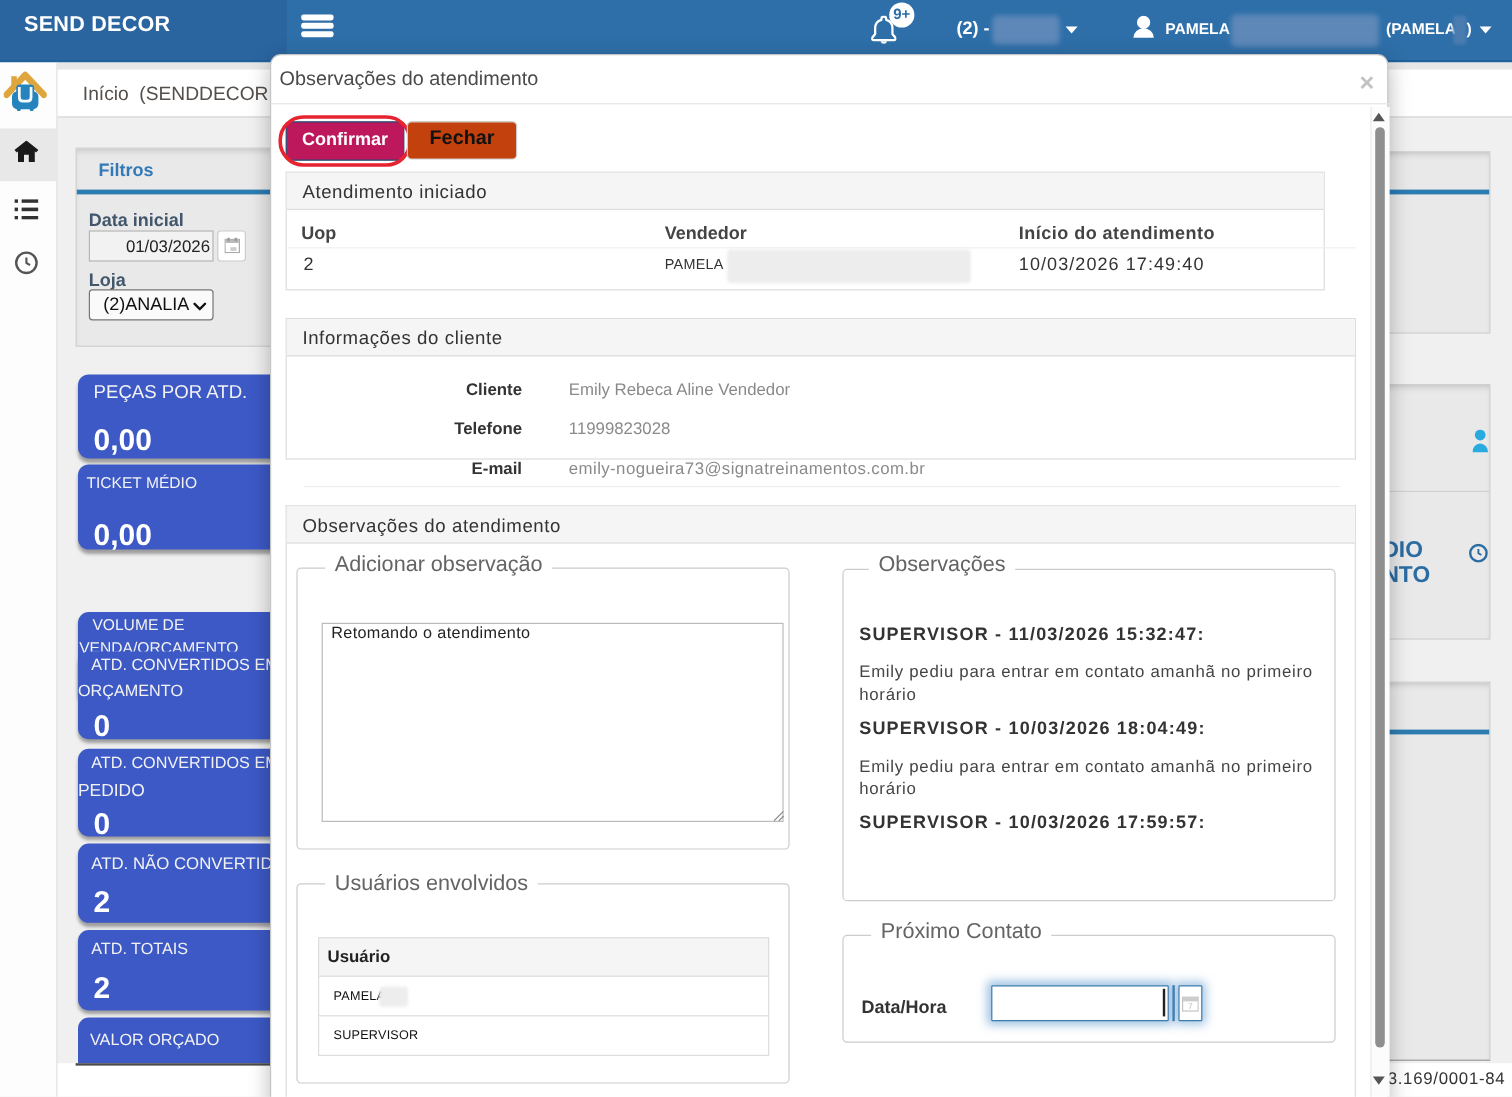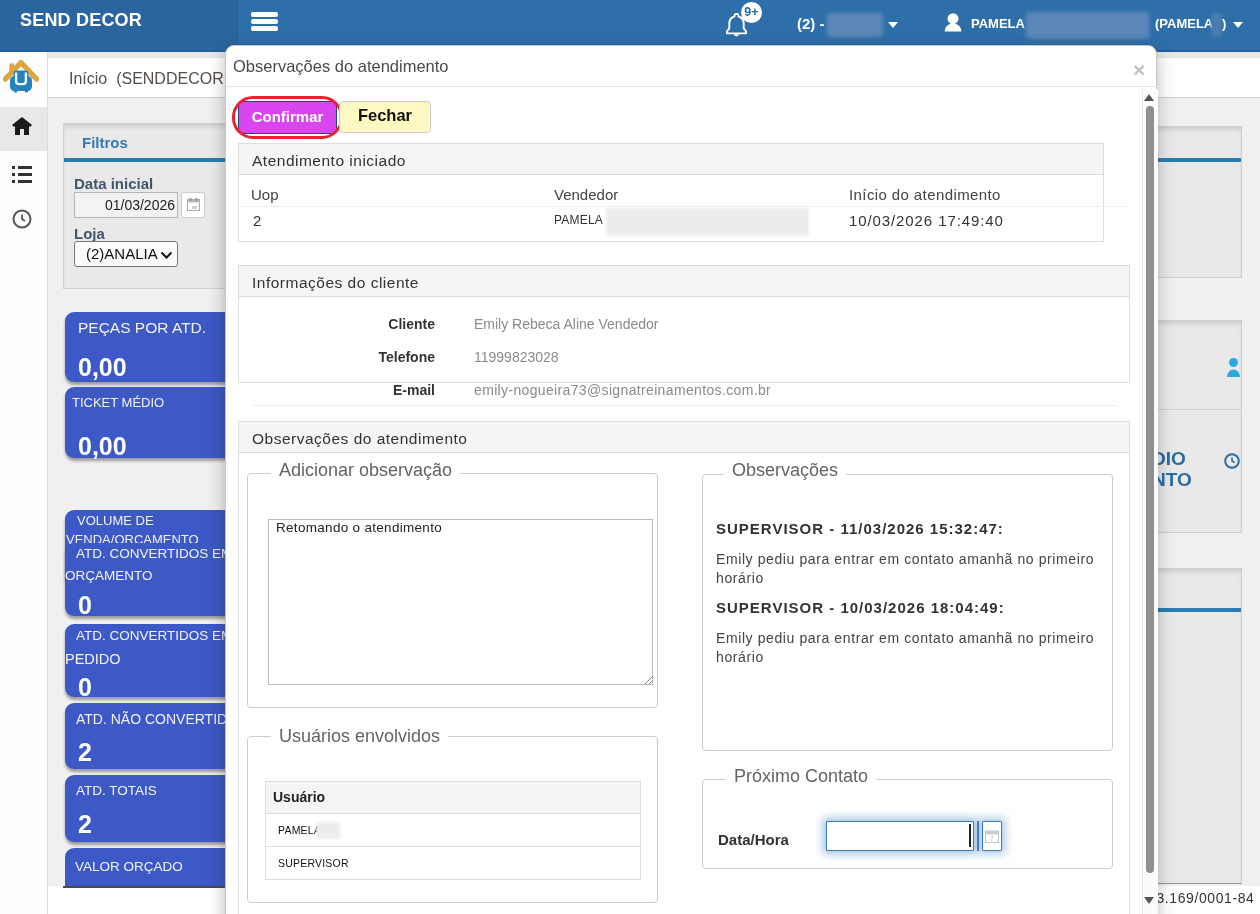--- a/index.html
+++ b/index.html
@@ -51,31 +51,31 @@
   .tile { left:65px; width:265px; background:#3c59c6; border-radius:9px; box-shadow:0 3px 3px rgba(0,0,0,0.35); color:#fff; }
   .tile .t1 { position:absolute; color:#f2f2f2; white-space:nowrap; }
   .tile .v { position:absolute; font-size:25px; font-weight:bold; }
   #footer-band { left:48px; top:886px; width:1212px; height:28px; background:#fff; }
 
   
   #modal { left:225px; top:45px; width:932px; height:935px; background:#fff; border-radius:9px; border:1px solid #c5c5c5; box-shadow:0 5px 18px rgba(0,0,0,0.28); }
   #m-title { left:7px; top:11px; font-size:16.5px; color:#4a4a4a; }
   #m-close { left:907px; top:12px; font-size:21px; color:#c2c2c2; font-weight:bold; }
   #m-divider { left:0px; top:40px; width:932px; height:1px; background:#e5e5e5; }
-  #btn-confirmar { left:12px; top:55px; width:99px; height:33px; background:#d946ef; border:1px solid #204d74; border-radius:4px; color:#fff; font-size:15px; font-weight:bold; text-align:center; line-height:29px; }
+  #btn-confirmar { left:12px; top:55px; width:99px; height:33px; background:#be185d; border:1px solid #204d74; border-radius:4px; color:#fff; font-size:15px; font-weight:bold; text-align:center; line-height:29px; }
   #red-oval { left:6px; top:50px; width:111px; height:43px; border:3.5px solid #e82330; border-radius:21px; }
-  #btn-fechar { left:113px; top:55px; width:92px; height:32px; background:#fef9c3; border:1px solid #ccc; border-radius:4px; color:#111; font-size:16.5px; font-weight:bold; text-align:center; line-height:27px; }
+  #btn-fechar { left:113px; top:55px; width:92px; height:32px; background:#c2410c; border:1px solid #ccc; border-radius:4px; color:#111; font-size:16.5px; font-weight:bold; text-align:center; line-height:27px; }
 
   .mpanel { border:1px solid #ddd; background:#fff; }
   .mpanel-h { position:absolute; left:0; top:0; width:100%; height:31px; background:#f5f5f5; border-bottom:1px solid #ddd; color:#333; font-size:15.5px; letter-spacing:0.5px; padding:8px 0 0 13px; }
   #mp1 { left:12px; top:97px; width:866px; height:99px; }
   #mp2 { left:12px; top:219px; width:892px; height:118px; }
   #mp3 { left:12px; top:375px; width:892px; height:560px; }
 
-  .thead { position:absolute; font-size:15px; font-weight:normal; color:#444;text-align:right; }
+  .thead { position:absolute; font-size:15px; font-weight:bold; color:#444;text-align:right; }
   .tval { position:absolute; font-size:15px; color:#333; }
   .redact-g { position:absolute; background:#ededed; border-radius:3px; filter:blur(1.5px); }
 
   .ilabel { position:absolute; font-size:14px; font-weight:bold; color:#333; text-align:right; width:100px; }
   .ival { position:absolute; font-size:14px; color:#8a8a8a; }
 
   fieldset { position:absolute; border:1px solid #ccc; border-radius:4px; }
   #fs-add { left:21px; top:427px; width:411px; height:235px; }
   #fs-users { left:21px; top:690px; width:411px; height:167px; }
   #fs-obs { left:476px; top:428px; width:411px; height:277px; }
@@ -281,20 +281,21 @@
     <div class="ut-row" style="top:33px;">PAMELA<span class="redact-g" style="left:50px; top:8px; width:24px; height:17px;"></span></div>
     <div class="ut-row" style="top:66px;">SUPERVISOR</div>
   </div>
 
   <fieldset id="fs-obs"></fieldset>
   <div class="abs" style="left:498px; top:414px; font-size:18px; color:#646464; background:#fff; padding:0 8px;">Observações</div>
   <div class="obs-b" style="top:474px;">SUPERVISOR - 11/03/2026 15:32:47:</div>
   <div class="obs-t" style="top:504px;">Emily pediu para entrar em contato amanhã no primeiro horário</div>
   <div class="obs-b" style="top:553px;">SUPERVISOR - 10/03/2026 18:04:49:</div>
   <div class="obs-t" style="top:583px;">Emily pediu para entrar em contato amanhã no primeiro horário</div>
+  <div class="obs-b" style="top:631px;">SUPERVISOR - 10/03/2026 17:59:57:</div>
 
   <fieldset id="fs-next"></fieldset>
   <div class="abs" style="left:500px; top:720px; font-size:18px; color:#646464; background:#fff; padding:0 8px;">Próximo Contato</div>
   <div class="abs" id="dh-label">Data/Hora</div>
   <div class="abs" id="dh-input"></div>
   <div class="abs" style="left:743px; top:778px; width:2px; height:23px; background:#222;"></div>
   <div class="abs" style="left:751px; top:775px; width:2px; height:30px; background:#3e7cac;"></div>
   <div class="abs" id="dh-btn">
     <svg width="14" height="15" viewBox="0 0 14 15" style="margin:7px 0 0 1.5px;">
       <rect x="0.5" y="2" width="13" height="11.5" fill="none" stroke="#c4c4c4" stroke-width="1"></rect>

